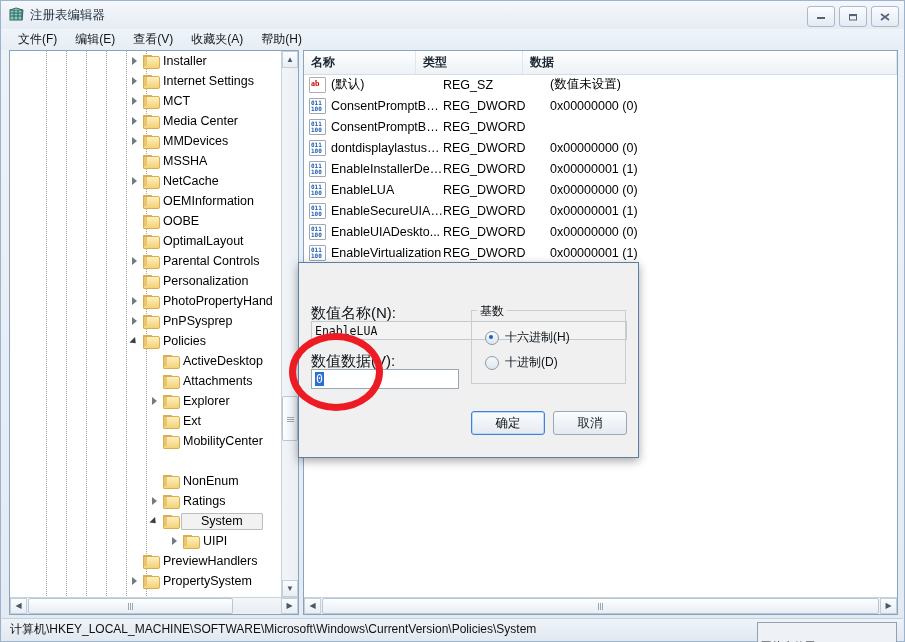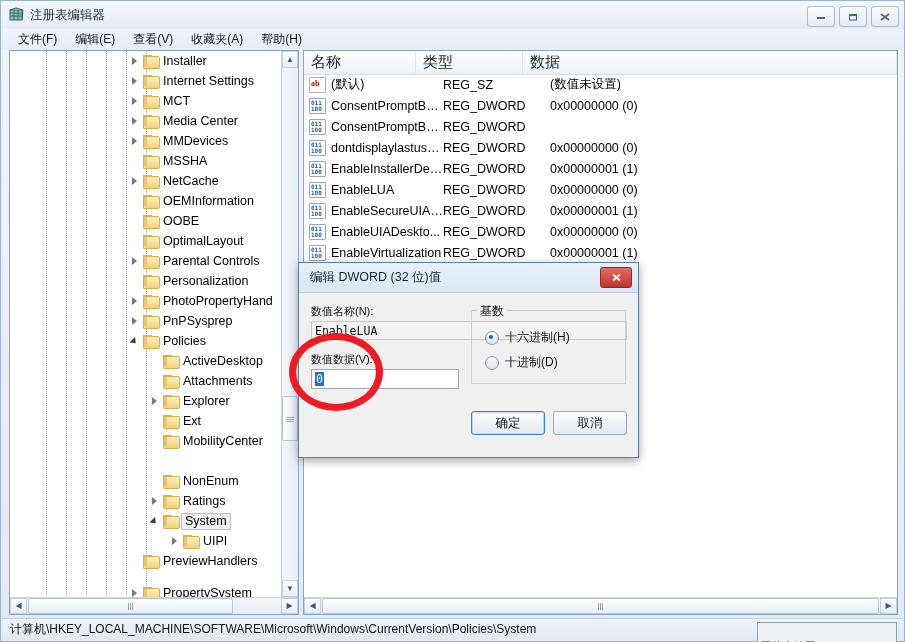--- a/index.html
+++ b/index.html
@@ -84,21 +84,21 @@
   }
   .folder .ft{
     position:absolute;left:0;top:0px;width:7px;height:3px;border-radius:1px 1px 0 0;
     background:#f5d98d;border:1px solid #d9ae4e;border-bottom:none;
   }
   .folder .fside{
     position:absolute;left:1px;top:2px;width:3px;height:9px;background:#e7bd63;opacity:.8;
   }
   .tree-label{padding:0 2px;line-height:15px;}
   .tree-row.selected .tree-label{
-    background:#f2f2f2;border:1px solid #bcbcbc;padding:0 3px;border-radius:1px;
+    background:#f2f2f2;border:1px solid #bcbcbc;padding:0 19px;border-radius:1px;
   }
   
   .vscroll{
     position:absolute;right:0px;top:0px;width:16px;bottom:17px;
     background:linear-gradient(to right,#f2f5f8,#eaeff4);
     border-left:1px solid #c6d2de;
   }
   .vs-btn{
     position:absolute;left:0;width:16px;height:17px;
     background:linear-gradient(#fbfdff,#e7eef5);border:1px solid #c3cfdb;box-sizing:border-box;
@@ -133,21 +133,21 @@
   .grip-h i{display:block;width:1px;height:7px;background:#9aa8b6;float:left;margin-right:1px;}
   .arrow{font-size:8px;color:#4a5865;line-height:1;}
   
   .pane-list{
     position:absolute;left:302px;top:49px;width:595px;height:565px;
     background:#fff;border:1px solid #8ba4bd;box-sizing:border-box;overflow:hidden;
   }
   .lheader{
     position:absolute;left:0;top:0;right:0;height:23px;
     background:linear-gradient(#fdfefe,#eef2f6);border-bottom:1px solid #d4dde6;
-    display:flex;font-size:15px;color:#1b2631;
+    display:flex;font-size:12px;color:#1b2631;font-weight:bold;
   }
   .lheader .col{
     display:flex;align-items:center;padding-left:7px;box-sizing:border-box;
     border-right:1px solid #dfe6ed;height:23px;
   }
   .c-name{width:112px;} .c-type{width:107px;} .c-data{flex:1;border-right:none;}
   .lrows{position:absolute;left:0;top:23px;right:0;bottom:17px;overflow:hidden;}
   .lrow{
     height:21px;display:flex;align-items:center;font-size:12.5px;white-space:nowrap;
   }
@@ -197,21 +197,21 @@
   .dlg-title-text{
     position:absolute;left:11px;top:6px;font-size:12.5px;color:#16212c;white-space:nowrap;
   }
   .dlg-close{
     position:absolute;right:6px;top:4px;width:30px;height:19px;border-radius:3px;
     background:linear-gradient(#e46a63,#c0342c);border:1px solid #8e2a24;
     display:flex;align-items:center;justify-content:center;color:#fff;font-size:11px;
     font-weight:bold;line-height:1;
   }
   .dlg-body{position:absolute;left:0;top:29px;right:0;bottom:0;}
-  .dlg-label{position:absolute;font-size:11px;color:#0d1318;white-space:nowrap;}
+  .dlg-label{position:absolute;font-size:15px;color:#0d1318;white-space:nowrap;}
   .dlg-input{
     position:absolute;background:#fff;border:1px solid #9aa7b4;box-sizing:border-box;
     font-family:"DejaVu Sans Mono",monospace;font-size:11.5px;
     display:flex;align-items:center;padding-left:3px;color:#111;
   }
   .dlg-input.readonly{background:#f3f3f3;border-color:#c4c9ce;}
   .sel{background:#2a6fd4;color:#fff;padding:0 1px;}
   .group{
     position:absolute;left:172px;top:18px;width:155px;height:74px;
     border:1px solid #c9cdd1;box-sizing:border-box;
@@ -543,21 +543,21 @@
         <div class="tree-row" style="top: 500px;">
           <span style="display: inline-block; flex: 0 0 120px;"></span>
           <span class="twisty"></span>
           <span class="folder">
             <span class="ft"></span>
             <span class="fb"></span>
             <span class="fside"></span>
           </span>
           <span class="tree-label">PreviewHandlers</span>
         </div>
-        <div class="tree-row" style="top: 532px;">
+        <div class="tree-row" style="top: 520px;">
           <span style="display: inline-block; flex: 0 0 120px;"></span>
           <span class="twisty collapsed"></span>
           <span class="folder">
             <span class="ft"></span>
             <span class="fb"></span>
             <span class="fside"></span>
           </span>
           <span class="tree-label">PropertySystem</span>
         </div>
       </div>
@@ -775,28 +775,20 @@
             <i></i>
           </span>
       </div>
       <div class="hs-btn hs-right">
           <span class="arrow">▶</span>
         </div>
     </div>
   </div>
 
   <div class="dialog">
-    <div class="dlg-title">
-      <span class="dlg-title-text">编辑 DWORD (32 位)值</span>
-      <div class="dlg-close">
-        <svg width="11" height="9" viewBox="0 0 11 9">
-          <path d="M2 1.5 L9 7.5 M9 1.5 L2 7.5" stroke="#ffffff" stroke-width="1.7" fill="none"></path>
-        </svg>
-      </div>
-    </div>
     <div class="dlg-body">
       <div class="dlg-label" style="left:12px;top:12px;">数值名称(N):</div>
       <div class="dlg-input readonly" style="left:12px;top:29px;width:316px;height:19px;">EnableLUA</div>
 
       <div class="dlg-label" style="left:12px;top:60px;">数值数据(V):</div>
       <div class="dlg-input" style="left:12px;top:77px;width:148px;height:20px;">
         <span class="sel">0</span>
       </div>
 
       <div class="group"></div>

